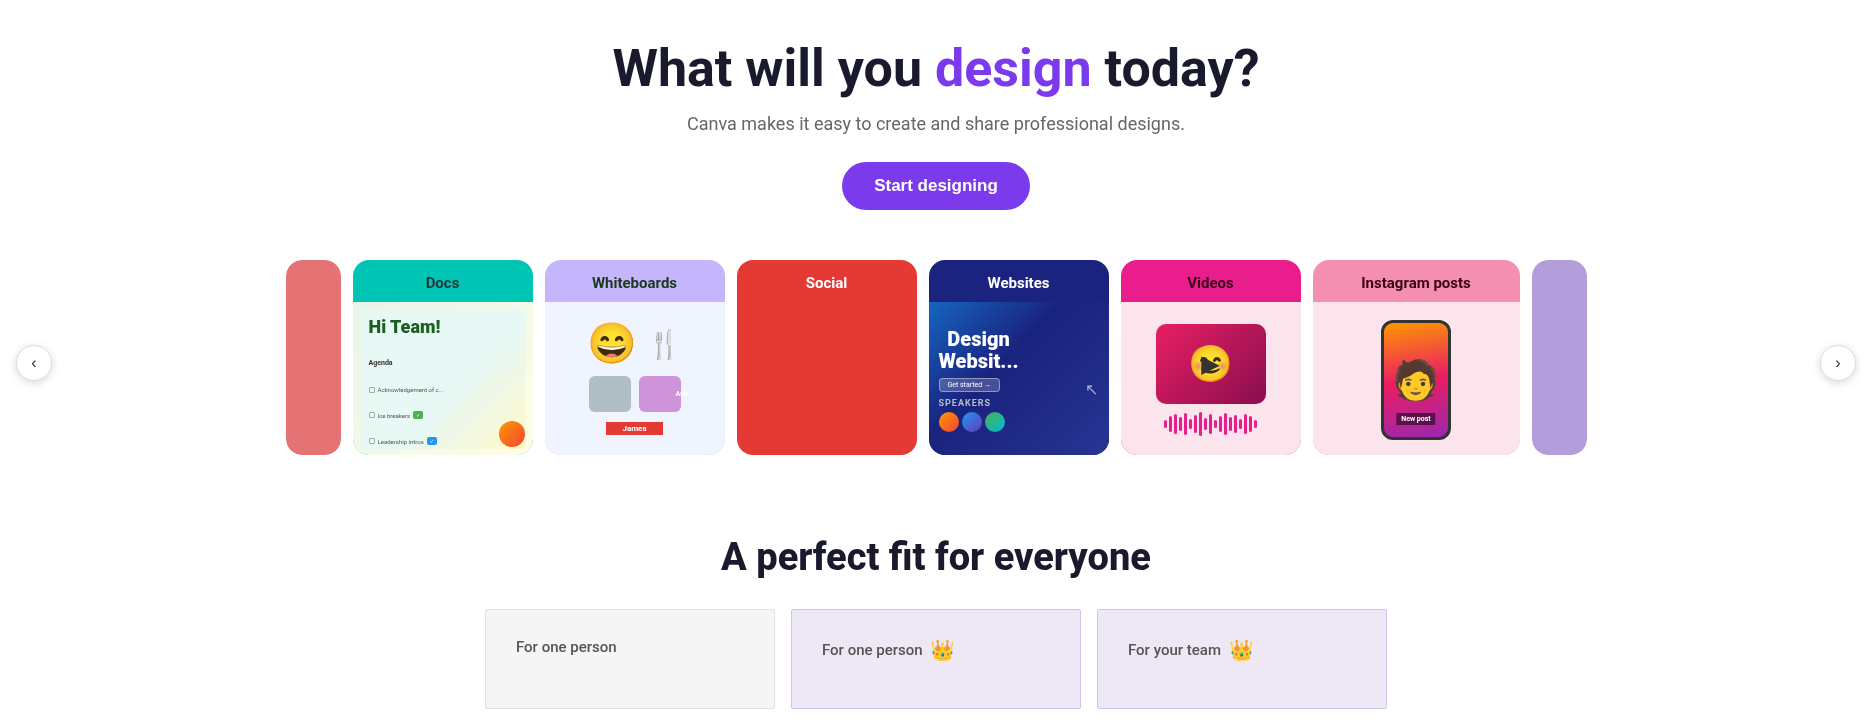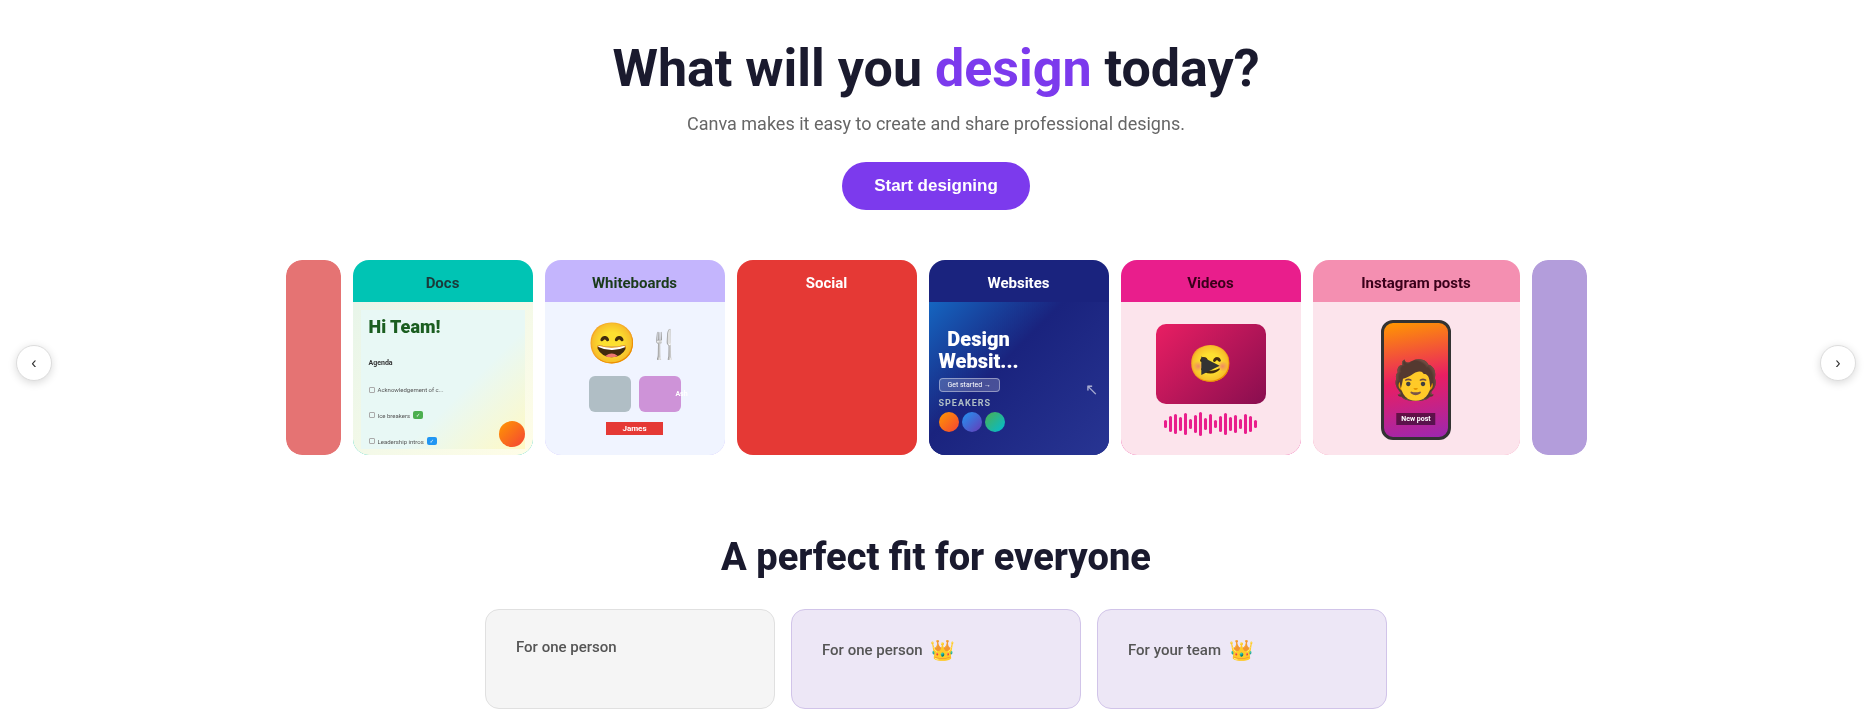--- a/index.html
+++ b/index.html
@@ -397,21 +397,21 @@
       margin-bottom: 30px;
     }
 
     .cards-row {
       display: flex;
       gap: 16px;
       justify-content: center;
     }
 
     .plan-card {
-      border-radius: 14px;
+      border-radius: 2px;
       padding: 28px 30px;
       text-align: left;
       width: 290px;
       min-height: 100px;
     }
 
     .plan-card-white {
       background: #f5f5f5;
       border: 1px solid #e0e0e0;
     }

